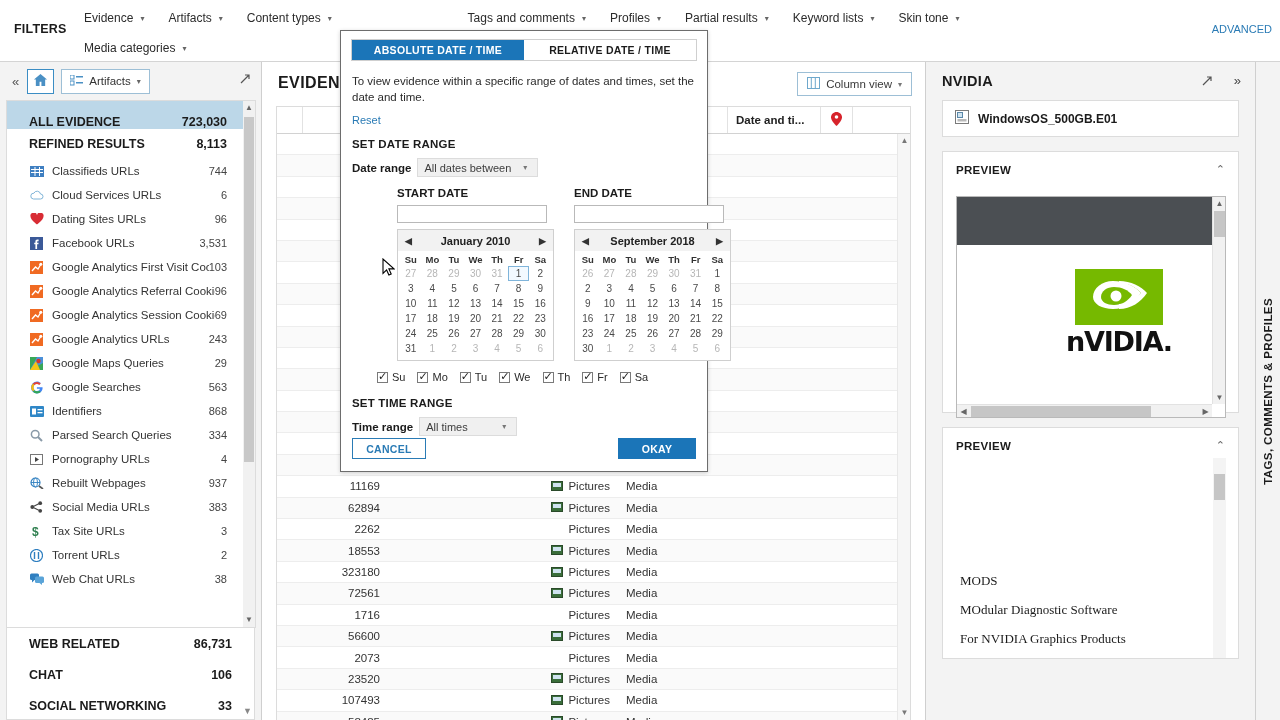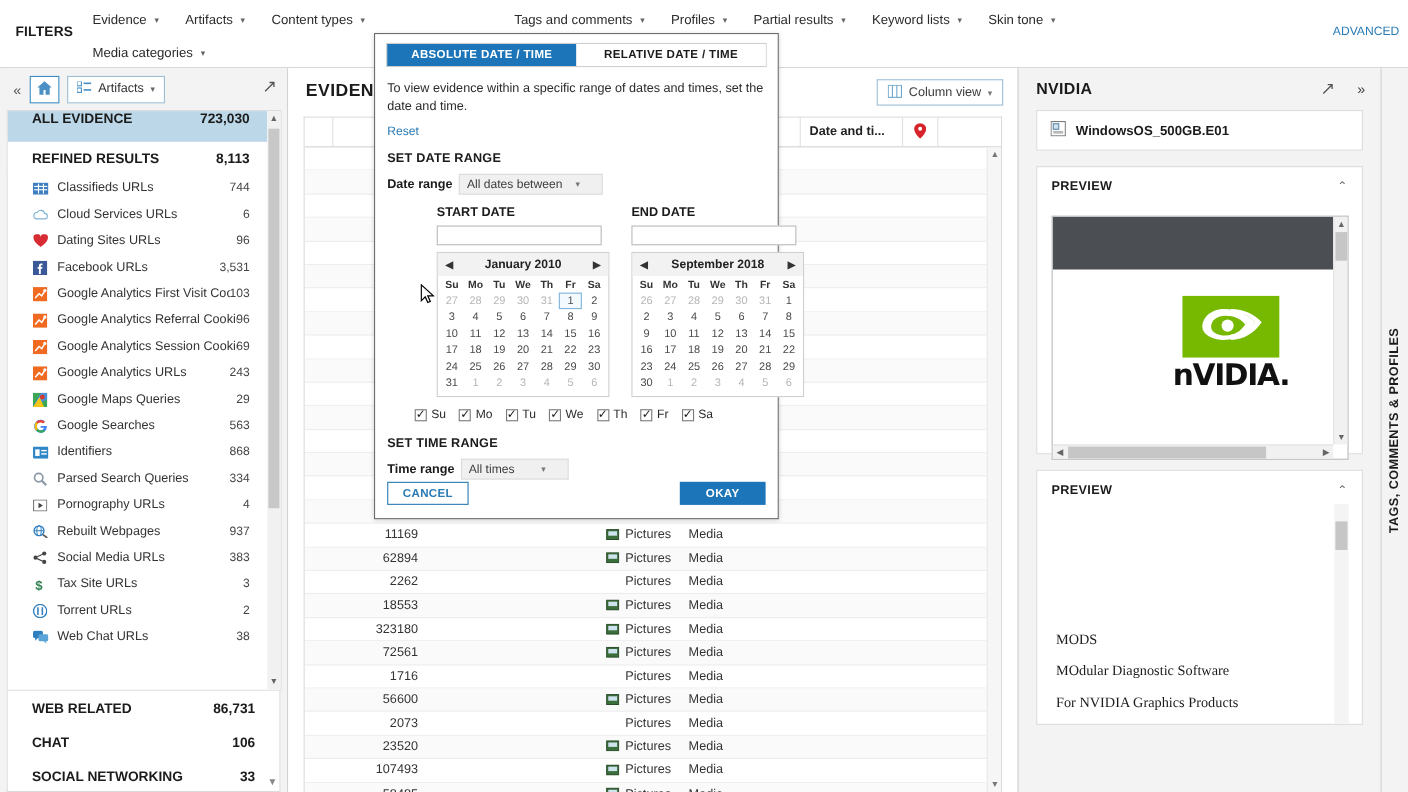--- a/index.html
+++ b/index.html
@@ -69,21 +69,21 @@
     background: #fff; border: 1px solid #dcdcdc; overflow: hidden;
   }
   .sb-inner { position: absolute; left:0; top:0; right: 12px; bottom:0; }
   .sb-vscroll { position: absolute; right: 0; top: 0; width: 12px; bottom: 0; background: #f1f1f1; }
   .sb-vscroll .thumb { position: absolute; left: 1px; top: 16px; width: 10px; height: 345px; background: #c8c8c8; }
   .sb-vscroll .arr { position: absolute; left: 0; width: 12px; height: 14px; text-align: center;
     font-size: 8px; line-height: 14px; color: #666; }
   .sb-vscroll .arr.up { top: 0; } .sb-vscroll .arr.down { bottom: 0; }
 
   .row-all {
-    display: flex; justify-content: space-between; align-items: flex-start;
+    display: flex; justify-content: space-between; align-items: flex-end;
     height: 28px; padding: 0 16px 0 22px; background: #bcd7e8;
     font-weight: bold; font-size: 12.5px; color: #1b1b1b;
   }
   .row-head {
     display: flex; justify-content: space-between; align-items: center;
     height: 30px; padding: 0 16px 0 22px; background: #fff;
     font-weight: bold; font-size: 12.5px; color: #1b1b1b;
   }
   .art-row {
     display: flex; align-items: center; height: 24px; padding: 0 16px 0 22px;
@@ -151,21 +151,21 @@
      font-size: 10.5px; font-weight: bold; letter-spacing: .3px; cursor: pointer; }
   .dt-tab.sel { background: #1b75b8; color: #fff; }
   .dt-tab.unsel { background: #fff; color: #1b1b1b; }
   .dt-desc { margin: 13px 11px 0 11px; font-size: 11.5px; color: #2b2b2b; line-height: 1.35; }
   .dt-reset { margin: 9px 11px 0 11px; font-size: 11px; color: #2a7bb5; cursor: pointer; }
   .dt-sec { margin: 12px 11px 0 11px; font-size: 11.5px; font-weight: bold; letter-spacing: .2px; color: #1b1b1b; }
   .dt-rangerow { display: flex; align-items: center; margin: 8px 11px 0 11px; gap: 6px; }
   .dt-rangelabel { font-size: 11.5px; font-weight: bold; color: #1b1b1b; }
   .dt-select {
     background: #f0f0f0; border: 1px solid #dcdcdc; height: 19px; min-width: 98px;
-    display: flex; align-items: center; justify-content: space-between; padding: 0 20px 0 6px;
+    display: flex; align-items: center; justify-content: space-between; padding: 0 10px 0 6px;
     font-size: 11px; color: #3d3d3d; cursor: pointer; gap: 12px;
   }
   .dt-cols { display: flex; margin: 10px 11px 0 11px; gap: 20px; padding-left: 45px; }
   .dt-col { width: 160px; }
   .dt-collabel { font-size: 11.5px; font-weight: bold; color: #1b1b1b; }
   .dt-dateinput { margin-top: 6px; height: 18px; width: 150px; border: 1px solid #b9b9b9; background: #fff; }
   .cal {
     margin-top: 6px; width: 157px; border: 1px solid #cfcfcf; background: #fff;
   }
   .cal-head {

